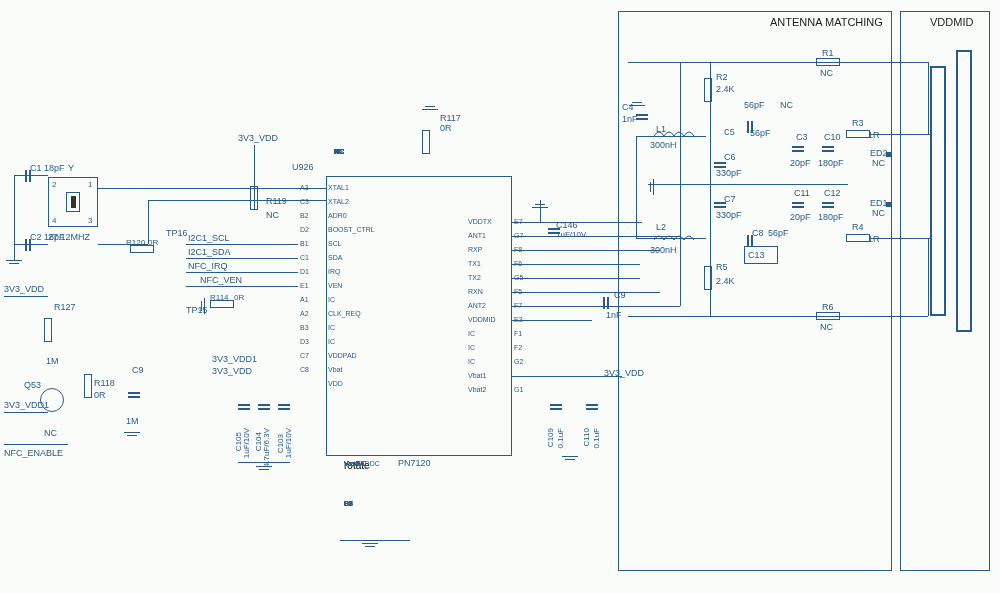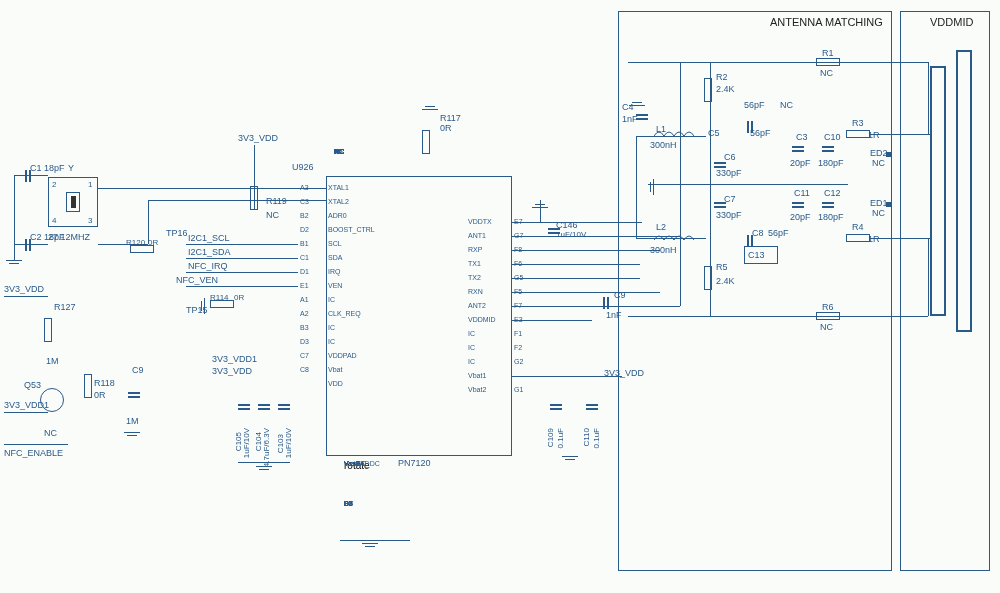--- a/index.html
+++ b/index.html
@@ -320,21 +320,21 @@
   <div class="line h" style="left:340px; top:540px; width:70px;"></div>
   <div class="gnd" style="left:362px; top:543px;"></div>
 
   <div class="line h" style="left:186px; top:244px; width:112px;"></div>
   <span class="label" style="left:188px; top:233px;">I2C1_SCL</span>
   <div class="line h" style="left:186px; top:258px; width:112px;"></div>
   <span class="label" style="left:188px; top:247px;">I2C1_SDA</span>
   <div class="line h" style="left:186px; top:272px; width:112px;"></div>
   <span class="label" style="left:188px; top:261px;">NFC_IRQ</span>
   <div class="line h" style="left:186px; top:286px; width:112px;"></div>
-  <span class="label" style="left:176px; top:275px;">NFC_VEN</span>
+  <span class="label" style="left:200px; top:275px;">NFC_VEN</span>
 
   <span class="label" style="left:166px; top:228px;">TP16</span>
   <span class="label" style="left:186px; top:305px;">TP15</span>
 
   <span class="label small" style="left:126px; top:238px;">R120</span>
   <span class="label small" style="left:148px; top:238px;">0R</span>
   <div class="res" style="left:130px; top:245px;">
       <div class="res-sym"></div>
     </div>
   <span class="label small" style="left:210px; top:293px;">R114</span>
@@ -457,21 +457,21 @@
   <span class="label" style="left:650px; top:140px;">300nH</span>
   <svg style="position:absolute; left:654px; top:128px;" width="40" height="12">
       <path d="M0 8 Q5 0 10 8 Q15 0 20 8 Q25 0 30 8 Q35 0 40 8" stroke="#2a5a8a" fill="none"></path>
     </svg>
 
   <span class="label" style="left:744px; top:100px;">56pF</span>
   <span class="label" style="left:780px; top:100px;">NC</span>
   <div class="cap" style="left:744px; top:120px;">
       <div class="cap-sym" style="transform:rotate(90deg);"></div>
     </div>
-  <span class="label" style="left:708px; top:128px;">C5</span>
+  <span class="label" style="left:724px; top:128px;font-family:Liberation Mono, monospace;">C5</span>
   <span class="label" style="left:750px; top:128px;">56pF</span>
 
   <div class="cap" style="left:714px; top:158px;">
       <div class="cap-sym"></div>
     </div>
   <span class="label" style="left:724px; top:152px;">C6</span>
   <span class="label" style="left:716px; top:168px;">330pF</span>
 
   <div class="cap" style="left:792px; top:142px;">
       <div class="cap-sym"></div>

